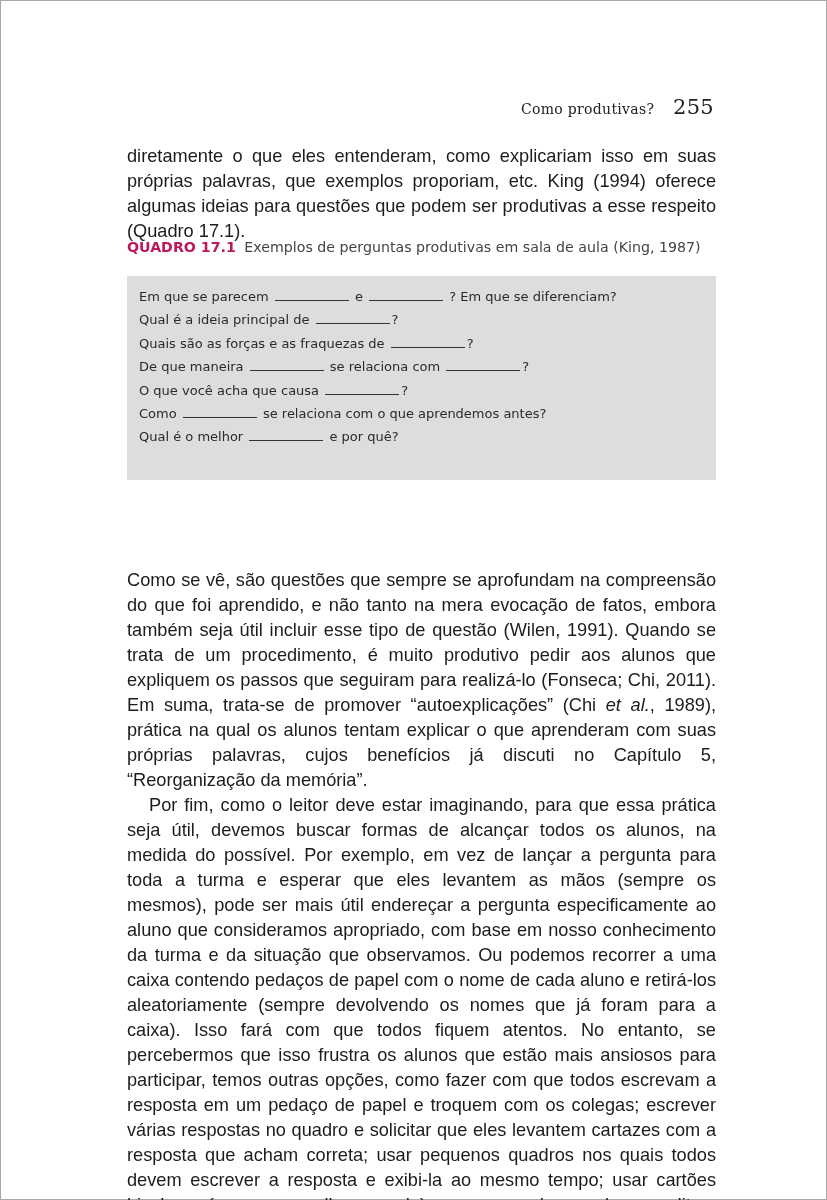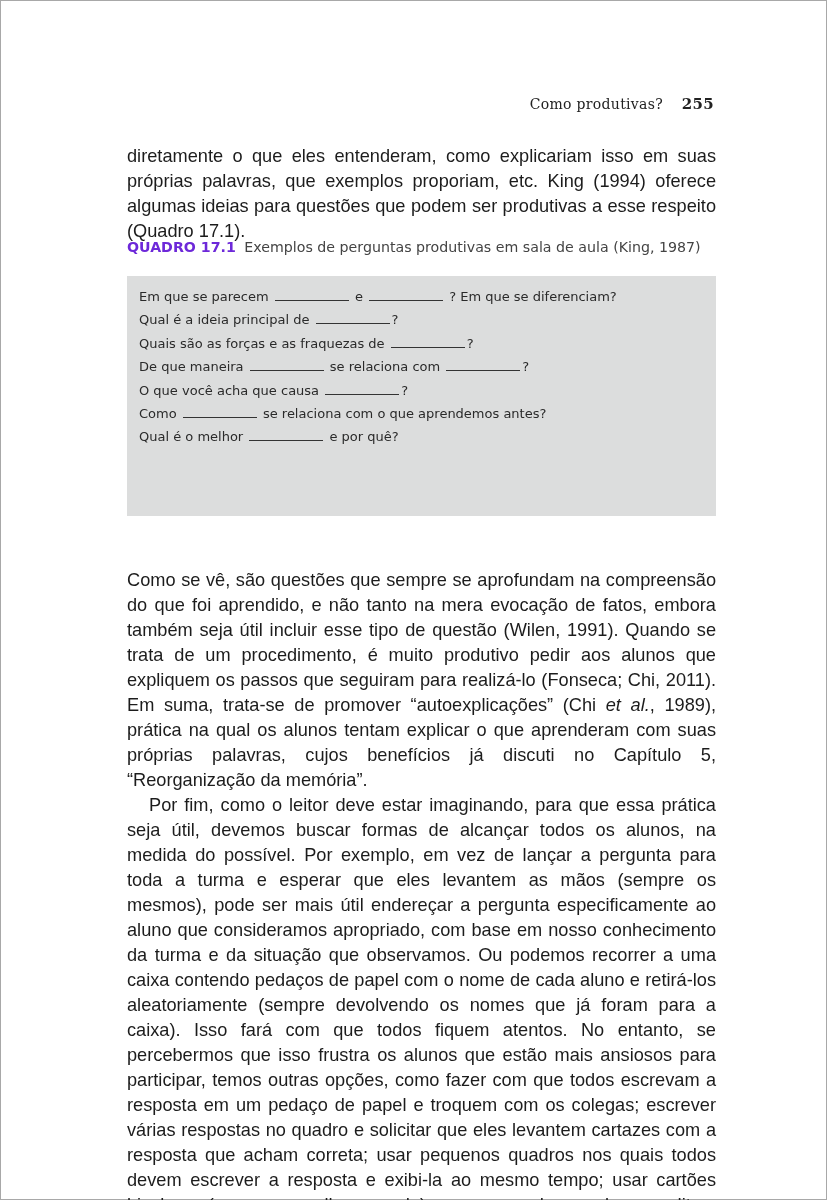--- a/index.html
+++ b/index.html
@@ -10,40 +10,40 @@
   .page-frame {
     position: absolute; left: 0; top: 0; width: 825px; height: 1198px;
     border: 1px solid #a8a8a8; background: #fff;
   }
   .running-head {
     position: absolute; top: 94px; right: 112px;
     font-family: "DejaVu Serif", serif; font-size: 14px; color: #222;
     letter-spacing: 0.3px;
   }
   .running-head .chapter { margin-right: 14px; }
-  .running-head .page-no { font-weight: bold; font-size: 15px; }
+  .running-head .page-no { font-weight: normal; font-size: 21px; }
 
   .body-text {
     position: absolute; left: 126px; width: 589px;
     font-family: Liberation Sans, sans-serif; font-size: 18.2px;
     line-height: 25px; color: #1c1c1c; text-align: justify;
     hyphens: manual;
   }
   .body-text p { margin: 0; }
   .body-text p.indent { text-indent: 22px; }
 
   .p1 { top: 143px; }
   .quadro-caption {
     position: absolute; left: 126px; top: 238px; width: 600px;
     font-family: "DejaVu Sans", sans-serif; font-size: 14.2px; color: #444;
     white-space: nowrap;
   }
-  .quadro-caption .label { font-weight: bold; color: #6d28d9; margin-right: 4px; }
+  .quadro-caption .label { font-weight: bold; color: #be185d; margin-right: 4px; }
   .quadro-box {
-    position: absolute; left: 126px; top: 275px; width: 589px; height: 240px;
+    position: absolute; left: 126px; top: 275px; width: 589px; height: 204px;
     background: #dcdddd; box-sizing: border-box; padding: 9px 12px 0 12px;
   }
   .quadro-box ul { list-style: none; margin: 0; padding: 0; }
   .quadro-box li {
     font-family: "DejaVu Sans", sans-serif; font-size: 13px; color: #2a2a2a;
     line-height: 23.4px; padding-left: 0;
   }
   .quadro-box li.wrap { line-height: 17px; padding-top: 4px; padding-left: 15px; text-indent: -15px; text-align: justify; }
   .blank {
     display: inline-block; width: 74px; border-bottom: 1px solid #333;

